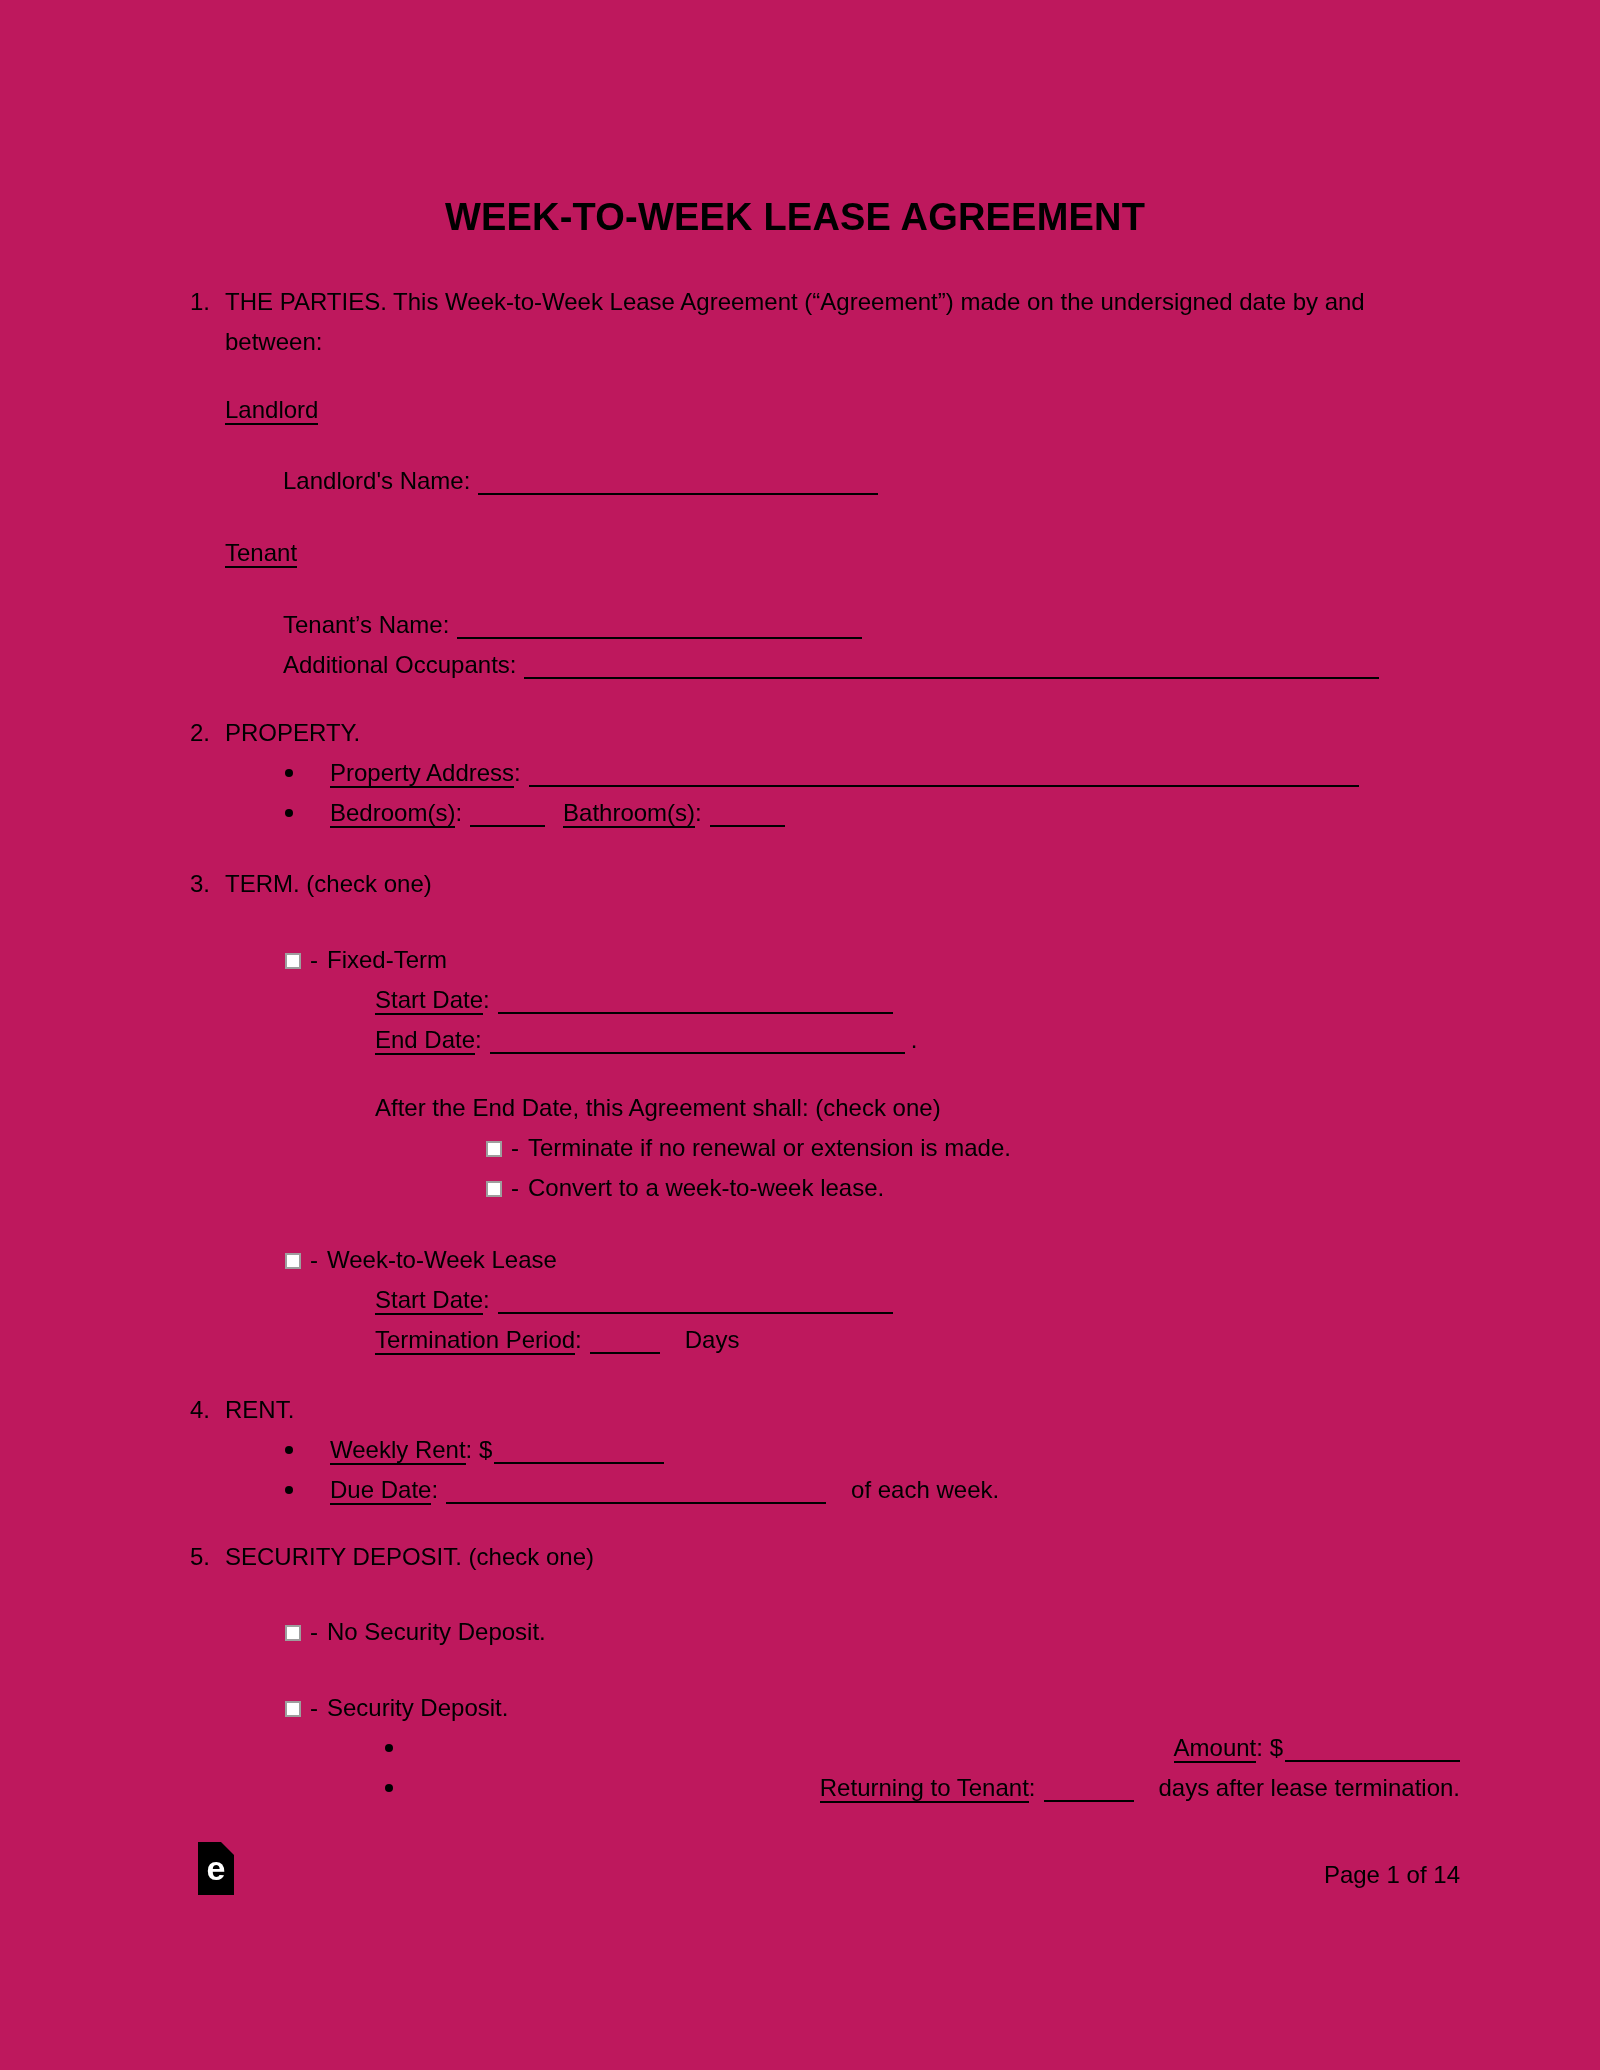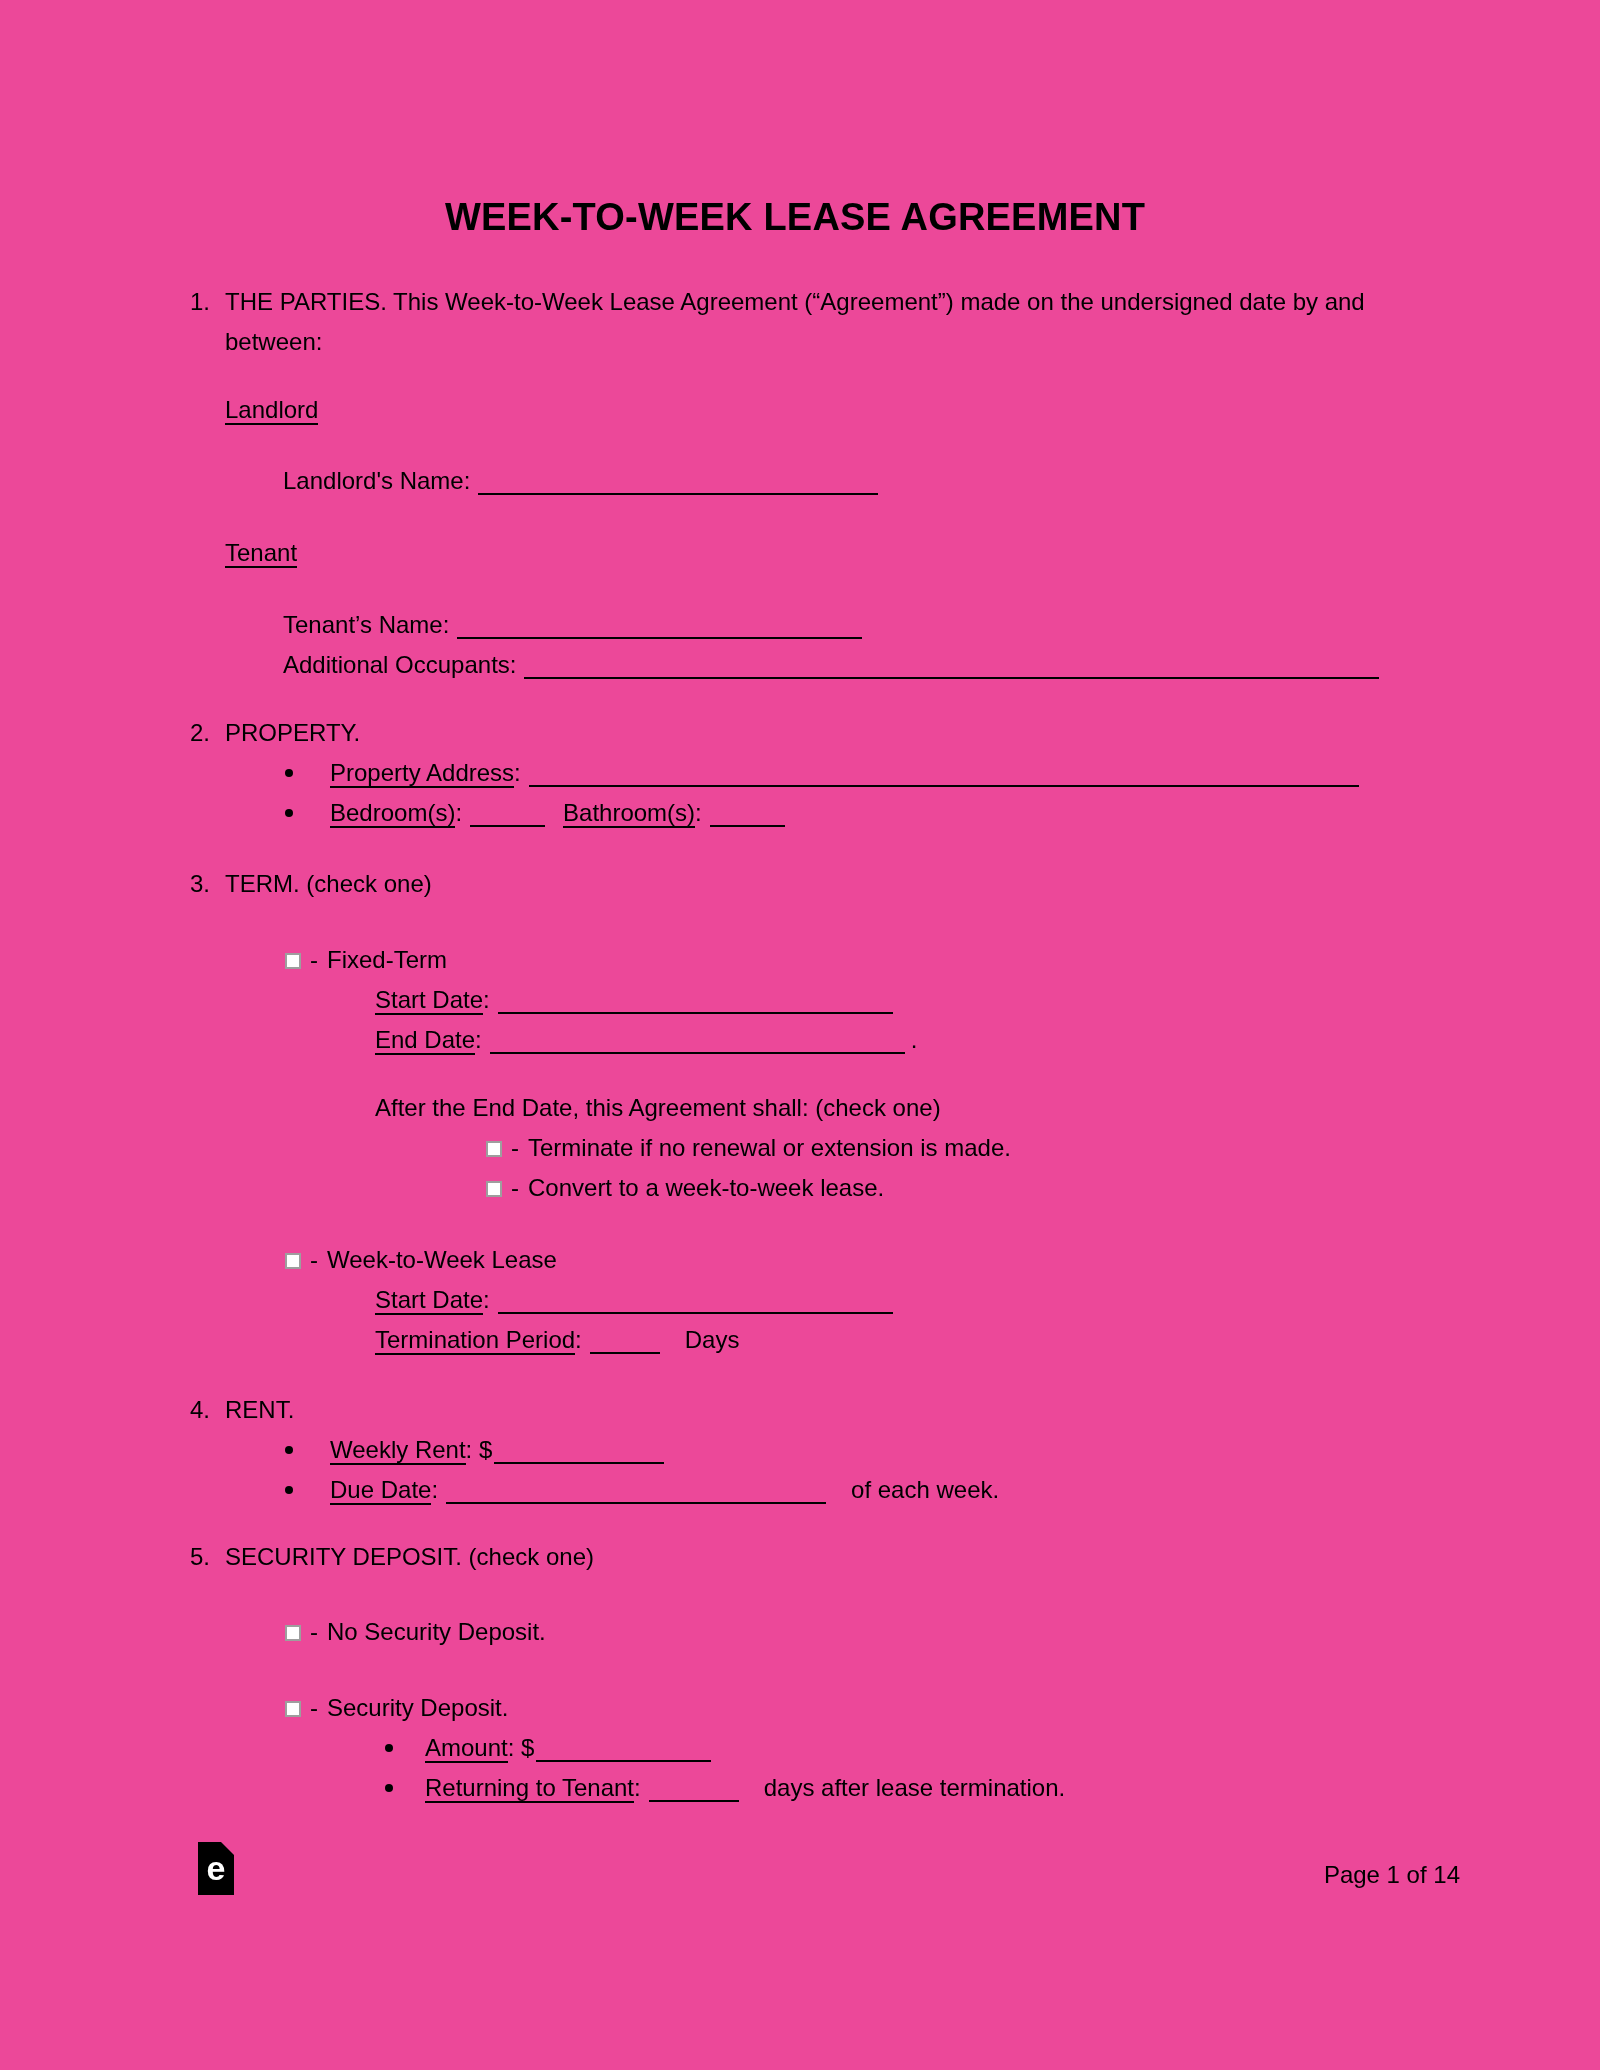--- a/index.html
+++ b/index.html
@@ -1,19 +1,19 @@
 <!DOCTYPE html>
 <html><head>
 <meta charset="utf-8">
 <style>
   * { margin:0; padding:0; box-sizing:border-box; }
   html,body { background:#ffffff; }
   body { font-family:"Liberation Sans","DejaVu Sans",sans-serif; color:#000; }
   .page {
-    position:relative; width:1600px; height:2070px; margin:0 auto; background:#ec4899;
+    position:relative; width:1600px; height:2070px; margin:0 auto; background:#be185d;
     padding:195px 140px 95px 190px;
     font-size:24px; line-height:40px;
   }
   .title {
     font-size:38px; line-height:44px; font-weight:bold; text-align:center;
     margin-left:-60px; letter-spacing:0.2px;
   }
   .sec { display:flex; }
   .num { flex:none; width:35px; }
   .secbody { flex:1 1 auto; min-width:0; }
@@ -34,21 +34,21 @@
   .cbi { margin-left:14px; margin-right:9px; }
   .dash { margin:0 9px; }
   
   .ind-fields { margin-left:58px; }
   .ind-dates  { margin-left:150px; }
   .ind-cb1    { margin-left:60px; }
   .ind-cb2    { margin-left:254px;padding-left:7px; }
   .bullet  { position:relative; padding-left:105px; }
   .bullet .dot  { position:absolute; left:60px;  top:16px; width:8px; height:8px;
                   background:#000; border-radius:50%; }
-  .bullet2 { position:relative; padding-left:200px; }
+  .bullet2 { position:relative; padding-left:200px;text-align:right; }
   .bullet2 .dot { position:absolute; left:160px; top:16px; width:8px; height:8px;
                   background:#000; border-radius:50%; }
   .ml6{margin-left:6px} .ml10{margin-left:25px} .ml18{margin-left:18px}
   
   .mt27{margin-top:27px} .mt28{margin-top:28px} .mt30{margin-top:30px}
   .mt31{margin-top:31px} .mt32{margin-top:32px} .mt34{margin-top:34px}
   .mt35{margin-top:35px} .mt36{margin-top:36px} .mt43{margin-top:43px}
   
   .footer { display:flex; align-items:flex-end; }
   .logo {

